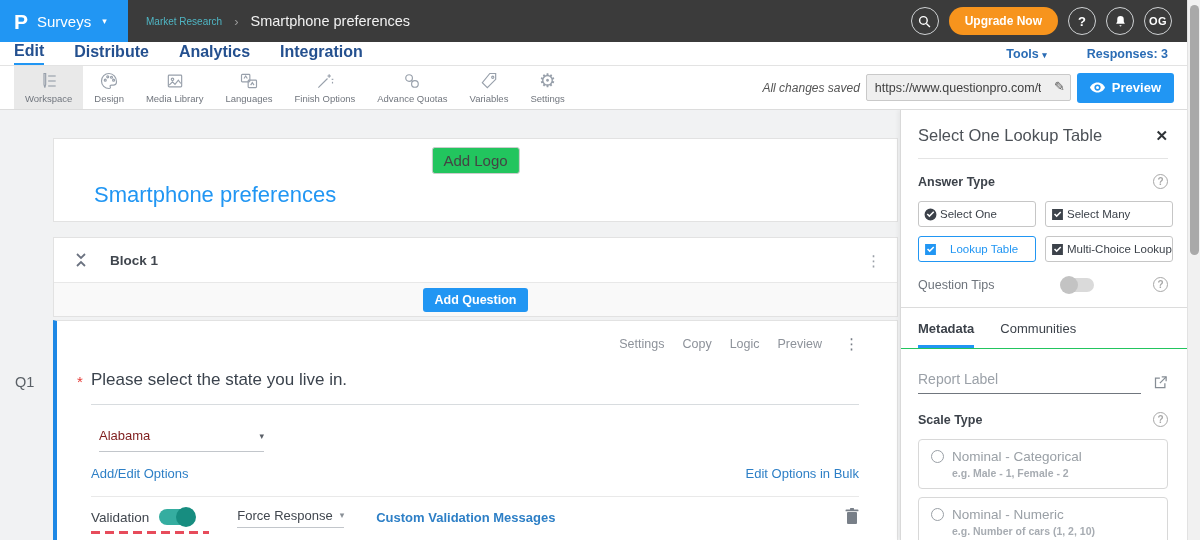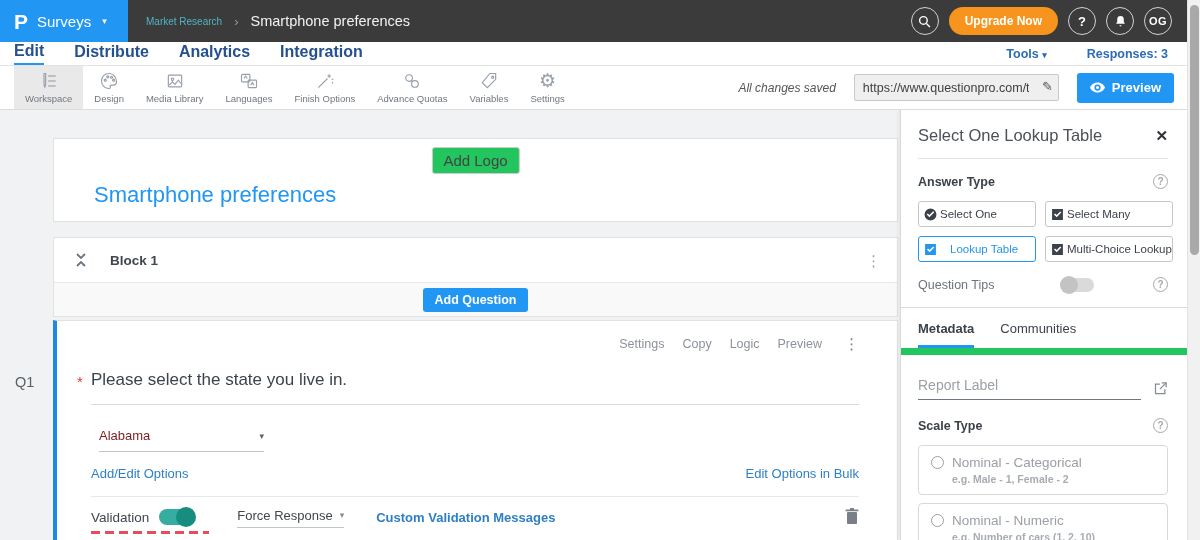--- a/index.html
+++ b/index.html
@@ -31,21 +31,21 @@
   .nav-right .nlink { color:#2a6cb5; font-size:12.5px; font-weight:bold; cursor:pointer; }
   .nlink .sm-caret { font-size:9px; }
 
   
   .toolbar { height:44px; background:#fff; border-bottom:1px solid #dcdcdc; display:flex; align-items:stretch; padding-left:14px; }
   .tool-item { display:flex; flex-direction:column; align-items:center; justify-content:center; gap:2px; padding:0 11px; cursor:pointer; }
   .tool-item.active { background:#e9e9e9; }
   .tool-item svg, .tool-item .tglyph { color:#98a0ab; }
   .tool-item .tglyph { font-size:19px; line-height:20px; }
   .tool-label { font-size:9.5px; color:#71767e; }
-  .tool-right { margin-left:auto; display:flex; align-items:center; gap:18px; margin-right:26px; }
+  .tool-right { margin-left:auto; display:flex; align-items:center; gap:6px; margin-right:26px; }
   .saved { font-style:italic; font-size:12px; color:#555; }
   .url-wrap { position:relative; width:205px; height:27px; background:#efefef; border:1px solid #c9c9c9; border-radius:2px; }
   .url-wrap input { width:178px; height:100%; border:none; background:transparent; font-size:12.5px; color:#3e3e3e; padding:0 4px 0 8px; outline:none; white-space:nowrap; overflow:hidden; font-family:"Liberation Sans",sans-serif; }
   .url-pencil { position:absolute; right:5px; top:4px; font-size:13px; color:#555; cursor:pointer; }
   .preview-btn { background:#2196f3; color:#fff; border:none; border-radius:3px; height:30px; padding:0 13px; font-size:13px; font-weight:bold; display:flex; align-items:center; gap:7px; cursor:pointer; }
 
   
   .bodyarea { position:relative; height:430px; overflow:hidden; }
   .canvas { position:absolute; left:53px; width:845px; top:0; }
   .card { background:#fff; border:1px solid #e2e2e2; }
@@ -101,21 +101,21 @@
   .atype-btn { height:26px; border:1px solid #c6c6c6; border-radius:3px; background:#fff; display:flex; align-items:center; gap:3px; padding-left:5px; font-size:11.5px; color:#3c424a; cursor:pointer; font-family:"Liberation Sans",sans-serif; white-space:nowrap; }
   .atype-btn svg { flex:none; color:#3c424a; }
   .atype-btn.sel { border:1.5px solid #2196f3; color:#2196f3;gap:13px; }
   .atype-btn.sel svg { color:#2196f3; }
   .tips-row { margin-top:15px; display:flex; align-items:center; }
   .tips-label { font-size:12.5px; color:#6e747c; }
   .toggle-off { position:relative; width:32px; height:14px; background:#dadada; border-radius:7px; margin-left:68px; cursor:pointer; }
   .toggle-off .knob { position:absolute; left:-2px; top:-2px; width:18px; height:18px; border-radius:50%; background:#c3c3c3; }
   .tips-row .help-c { margin-left:auto; }
   .p-section-break { margin:15px -20px 0 -17px; border-top:1px solid #dcdcdc; }
-  .p-tabs { margin:0 -20px 0 -17px; padding:13px 0 0 17px; display:flex; gap:26px; border-bottom:7px solid #22c55e; }
+  .p-tabs { margin:0 -20px 0 -17px; padding:13px 0 0 17px; display:flex; gap:26px; border-bottom:1px solid #22c55e; }
   .p-tab { font-size:13px; color:#3c424a; padding-bottom:9px; cursor:pointer; }
   .p-tab.active { font-weight:bold; border-bottom:3px solid #2196f3; }
   .report-row { margin-top:22px; display:flex; align-items:center; gap:12px; }
   .report-row input { flex:1; border:none; border-bottom:1px solid #70767e; font-size:14px; color:#3c424a; padding-bottom:6px; outline:none; background:transparent; font-family:"Liberation Sans",sans-serif; }
   .report-row input::placeholder { color:#9ba1a8; opacity:1; }
   .ext-ic { color:#868d95; cursor:pointer; display:flex; }
   .scale-cards { margin-top:12px; }
   .scale-card { border:1px solid #d8d8d8; border-radius:4px; padding:9px 12px; margin-bottom:8px; cursor:pointer; }
   .sc-row { display:flex; align-items:center; gap:8px; }
   .radio-c { width:13px; height:13px; border:1.5px solid #9aa0a6; border-radius:50%; flex:none; }

